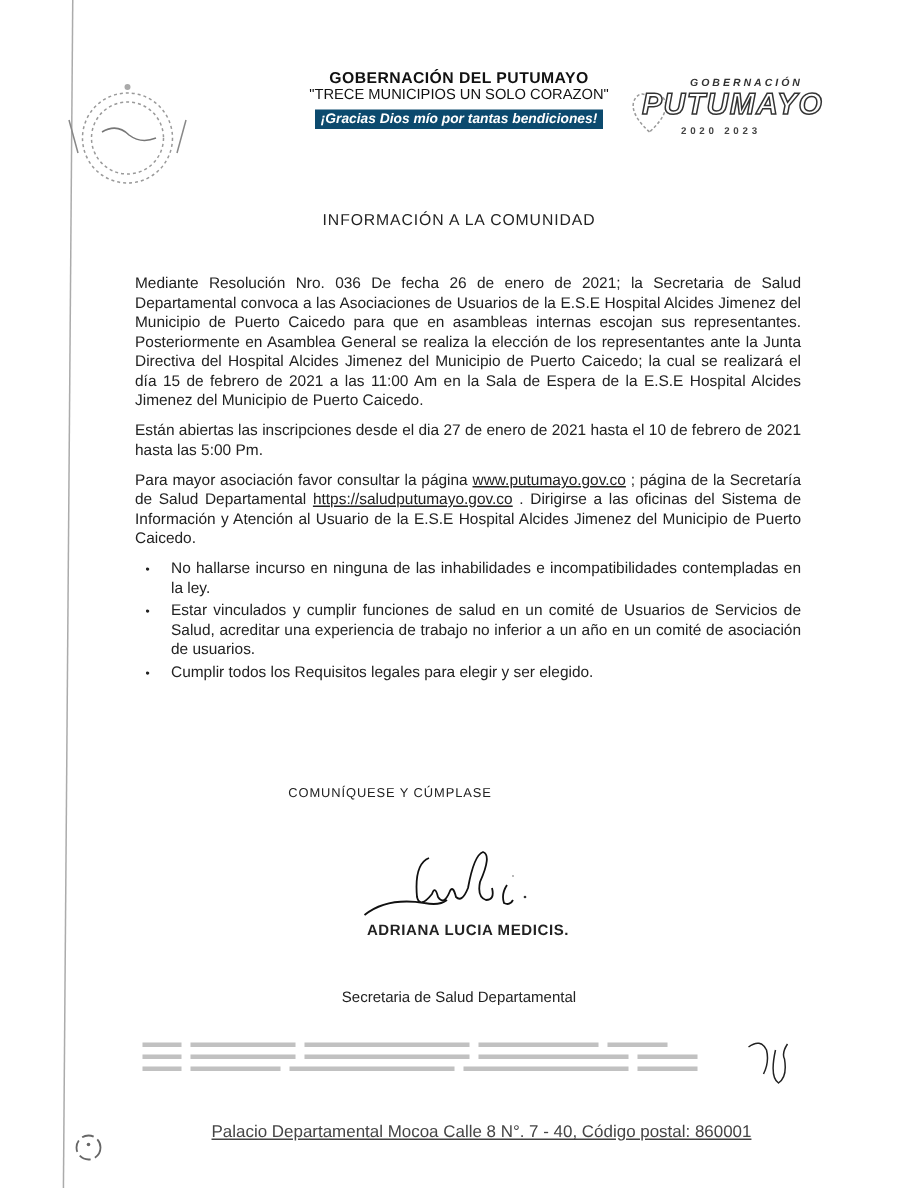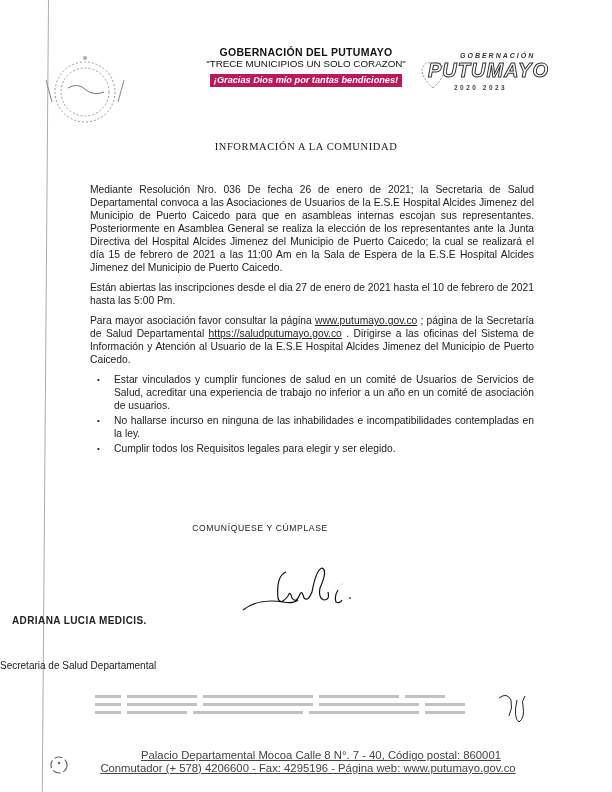--- a/index.html
+++ b/index.html
@@ -2,36 +2,36 @@
 <html><head>
 <meta charset="utf-8">
 <style>
   html, body { margin: 0; padding: 0; background: #ffffff; }
   body { width: 612px; height: 792px; position: relative; overflow: hidden; font-family: "Liberation Sans", sans-serif; color: #222; }
   .scan-line { position: absolute; left: 48px; top: 0; width: 1px; height: 792px; background: #888; transform: rotate(0.45deg); transform-origin: top left; opacity: 0.7; }
   .seal-left { position: absolute; left: 38px; top: 50px; width: 95px; height: 80px; }
   .header { position: absolute; left: 175px; top: 47px; width: 262px; text-align: center; }
   .header .l1, .header .l2 { font-weight: bold; font-size: 10.5px; letter-spacing: 0.3px; line-height: 11px; color: #111; }
   .header .l3 { font-size: 9.8px; line-height: 11px; color: #111; }
-  .header .l4 { display: inline-block; margin-top: 1px; background: #be185d; color: #fff; font-weight: bold; font-style: italic; font-size: 9.2px; padding: 1px 4px; line-height: 11px; }
+  .header .l4 { display: inline-block; margin-top: 1px; background: #0c4a6e; color: #fff; font-weight: bold; font-style: italic; font-size: 9.2px; padding: 1px 4px; line-height: 11px; }
   .logo-right { position: absolute; left: 418px; top: 48px; width: 150px; height: 50px; }
   .logo-right .gob { position: absolute; left: 42px; top: 4px; font-size: 7px; font-weight: bold; font-style: italic; letter-spacing: 2px; color: #333; }
   .logo-right .put { position: absolute; left: 10px; top: 11px; font-size: 20px; font-weight: bold; font-style: italic; letter-spacing: 1px; color: #fff; -webkit-text-stroke: 1px #333; }
   .logo-right .yrs { position: absolute; left: 36px; top: 36px; font-size: 6.5px; font-weight: bold; letter-spacing: 2.5px; color: #444; }
-  .title { position: absolute; left: 0; width: 612px; top: 141px; text-align: center; font-size: 10.5px; letter-spacing: 0.6px; color: #222; font-family: Liberation Serif, serif; }
+  .title { position: absolute; left: 0; width: 612px; top: 141px; text-align: center; font-size: 10.5px; letter-spacing: 0.6px; color: #222; }
   .body { position: absolute; left: 88px; top: 183px; width: 446px; font-size: 10.3px; line-height: 13px; color: #222; text-align: justify; }
   .body p { margin: 0 0 7px 2px; }
   .body a { color: #222; text-decoration: underline; }
   .req-title { margin: 0 0 6px 0; }
   .req-list { margin: 0; padding: 0 0 0 26px; list-style: none; }
   .req-list li { position: relative; margin-bottom: 2px; }
   .req-list li::before { content: "•"; position: absolute; left: -17px; top: 0; font-size: 8px; }
   .closing { position: absolute; left: 0; width: 520px; top: 523px; text-align: center; font-size: 8.6px; letter-spacing: 0.6px; color: #222; }
   .signature { position: absolute; left: 238px; top: 562px; width: 140px; height: 50px; }
-  .signer { position: absolute; left: 0; width: 612px; top: 614px; text-align: left; }
+  .signer { position: absolute; left: 0; width: 612px; top: 614px; text-align: center; }
   .signer .name { font-weight: bold; font-size: 10px; letter-spacing: 0.4px; line-height: 13px; margin-left: 12px; }
   .signer .role { font-size: 10px; line-height: 13px; margin-top: 32px; }
   .approval { position: absolute; left: 95px; top: 693px; width: 410px; height: 28px; opacity: 0.45; }
   .approval .row { display: flex; height: 7px; margin-bottom: 1px; align-items: center; }
   .approval .cell { height: 3px; background: #777; margin-right: 6px; }
   .initials { position: absolute; left: 495px; top: 688px; width: 35px; height: 38px; }
   .footer { position: absolute; left: 0; width: 612px; top: 749px; text-align: center; color: #444; font-size: 11.3px; line-height: 13px; text-decoration: underline; }
   .footer .f1 { margin-left: 30px; }
   .footer .f2 { margin-left: 4px; }
   .foot-icon { position: absolute; left: 48px; top: 754px; width: 22px; height: 22px; }
@@ -69,22 +69,22 @@
   <div class="yrs">2020 2023</div>
 </div>
 
 <div class="title">INFORMACIÓN A LA COMUNIDAD</div>
 
 <div class="body">
   <p>Mediante Resolución Nro. 036 De fecha 26 de enero de 2021; la Secretaria de Salud Departamental convoca a las Asociaciones de Usuarios de la E.S.E Hospital Alcides Jimenez del Municipio de Puerto Caicedo para que en asambleas internas escojan sus representantes. Posteriormente en Asamblea General se realiza la elección de los representantes ante la Junta Directiva del Hospital Alcides Jimenez del Municipio de Puerto Caicedo; la cual se realizará el día 15 de febrero de 2021 a las 11:00 Am en la Sala de Espera de la E.S.E Hospital Alcides Jimenez del Municipio de Puerto Caicedo.</p>
   <p>Están abiertas las inscripciones desde el dia 27 de enero de 2021 hasta el 10 de febrero de 2021 hasta las 5:00 Pm.</p>
   <p><span>Para mayor asociación favor consultar la página </span><a>www.putumayo.gov.co</a><span> ; página de la Secretaría de Salud Departamental </span><a>https://saludputumayo.gov.co</a><span> . Dirigirse a las oficinas del Sistema de Información y Atención al Usuario de la E.S.E Hospital Alcides Jimenez del Municipio de Puerto Caicedo.</span></p>
   <ul class="req-list">
+    <li>No hallarse incurso en ninguna de las inhabilidades e incompatibilidades contempladas en la ley.</li>
     <li>Estar vinculados y cumplir funciones de salud en un comité de Usuarios de Servicios de Salud, acreditar una experiencia de trabajo no inferior a un año en un comité de asociación de usuarios.</li>
-    <li>No hallarse incurso en ninguna de las inhabilidades e incompatibilidades contempladas en la ley.</li>
     <li>Cumplir todos los Requisitos legales para elegir y ser elegido.</li>
   </ul>
 </div>
 
 <div class="closing">COMUNÍQUESE Y CÚMPLASE</div>
 
 <div class="signature">
   <svg width="140" height="50" viewBox="0 0 140 50">
     <path d="M5 48 Q20 36 45 40 Q55 42 60 38 M48 10 Q38 14 40 36 Q42 44 50 34 Q52 28 54 36 Q58 42 62 32 Q64 28 66 36 Q70 40 74 30 Q78 8 84 6 Q90 8 82 26 Q80 36 86 38 Q92 38 90 30 M100 28 Q96 34 98 40 Q102 42 104 38" fill="none" stroke="#111" stroke-width="1.2"></path>
     <circle cx="112" cy="36" r="0.9" fill="#333"></circle>
@@ -129,14 +129,13 @@
 
 <div class="foot-icon">
   <svg width="22" height="22" viewBox="0 0 22 22">
     <circle cx="11" cy="11" r="8" fill="none" stroke="#666" stroke-width="1.2" stroke-dasharray="8 3"></circle>
     <circle cx="11" cy="9" r="1.2" fill="#666"></circle>
   </svg>
 </div>
 
 <div class="footer">
   <div class="f1">Palacio Departamental Mocoa Calle 8 N°. 7 - 40, Código postal: 860001</div>
-  <div class="f2">Conmutador (+ 578) 4206600 - Fax: 4295196 - Página web: www.putumayo.gov.co</div>
 </div>
 
 </body></html>

